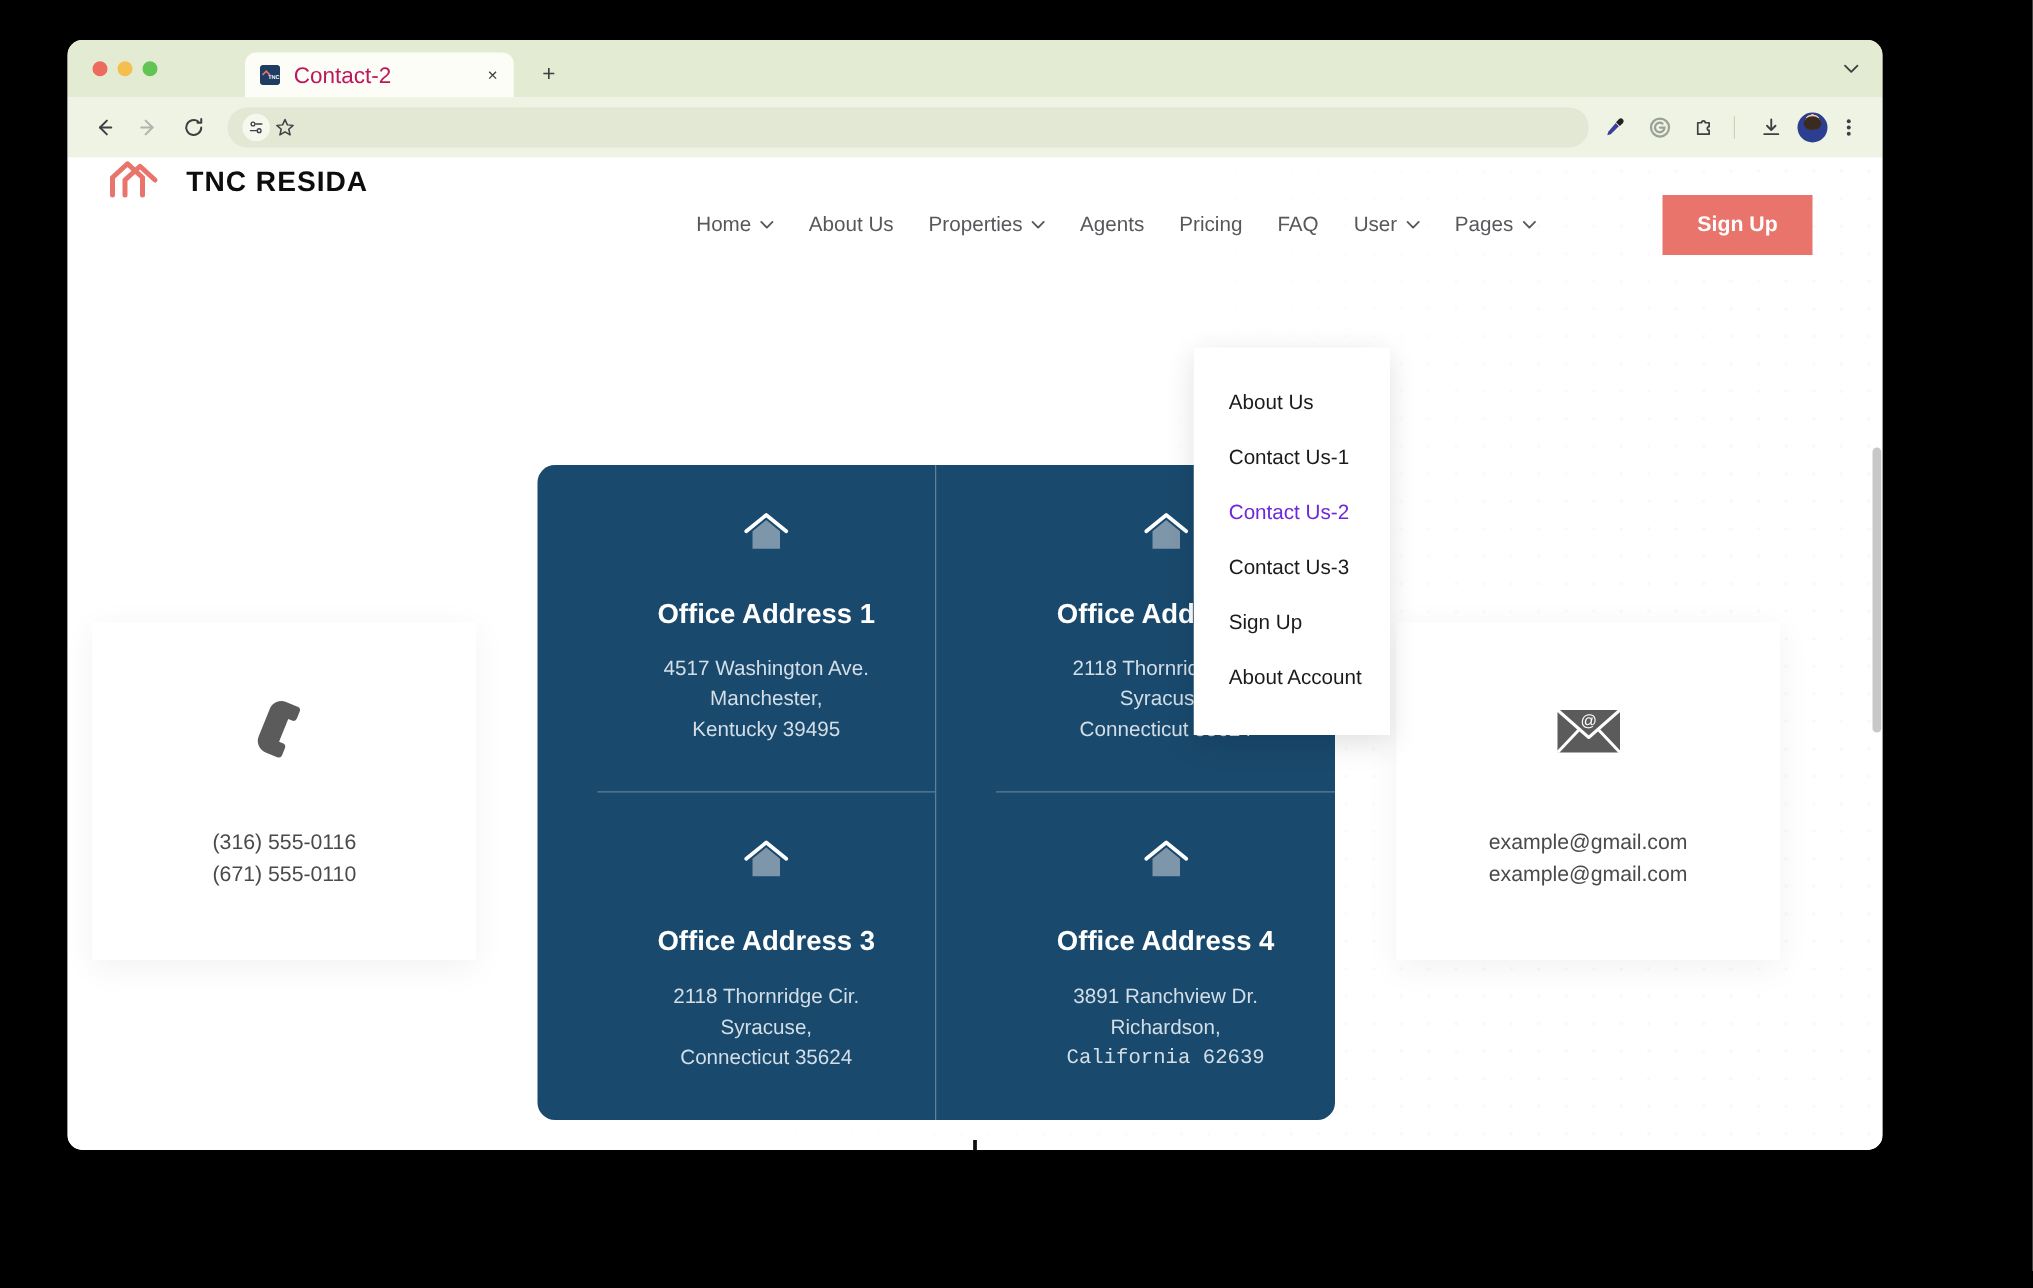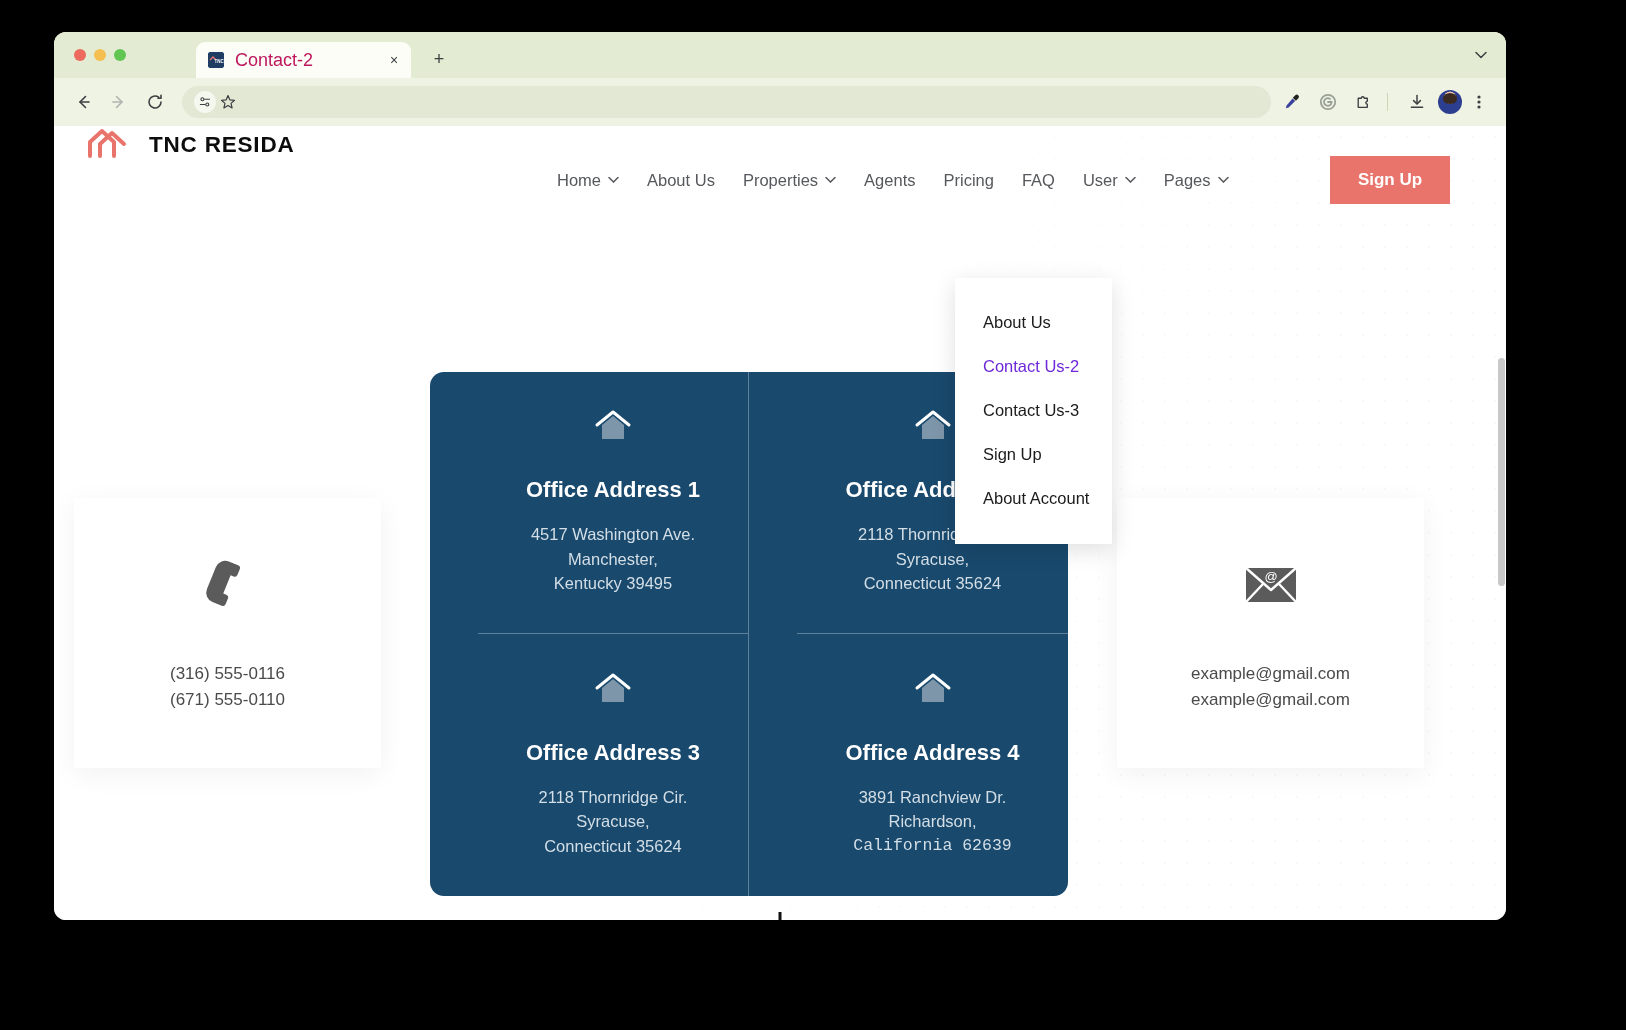--- a/index.html
+++ b/index.html
@@ -548,20 +548,21 @@
               <path d="M1 1 L5.5 5.6 L10 1" stroke="#56585c" stroke-width="1.5" fill="none" stroke-linecap="round" stroke-linejoin="round"></path>
             </svg>
         </div>
       </nav>
 
       <button class="signup-btn">Sign Up</button>
     </header>
 
     <div class="dropdown">
       <div class="dropdown-item">About Us</div>
+      <div class="dropdown-item">Contact Us-1</div>
       <div class="dropdown-item current">Contact Us-2</div>
       <div class="dropdown-item">Contact Us-3</div>
       <div class="dropdown-item">Sign Up</div>
       <div class="dropdown-item">About Account</div>
     </div>
 
     <main class="content">
 
       <section class="card-white card-phone">
         <div class="contact-icon">

